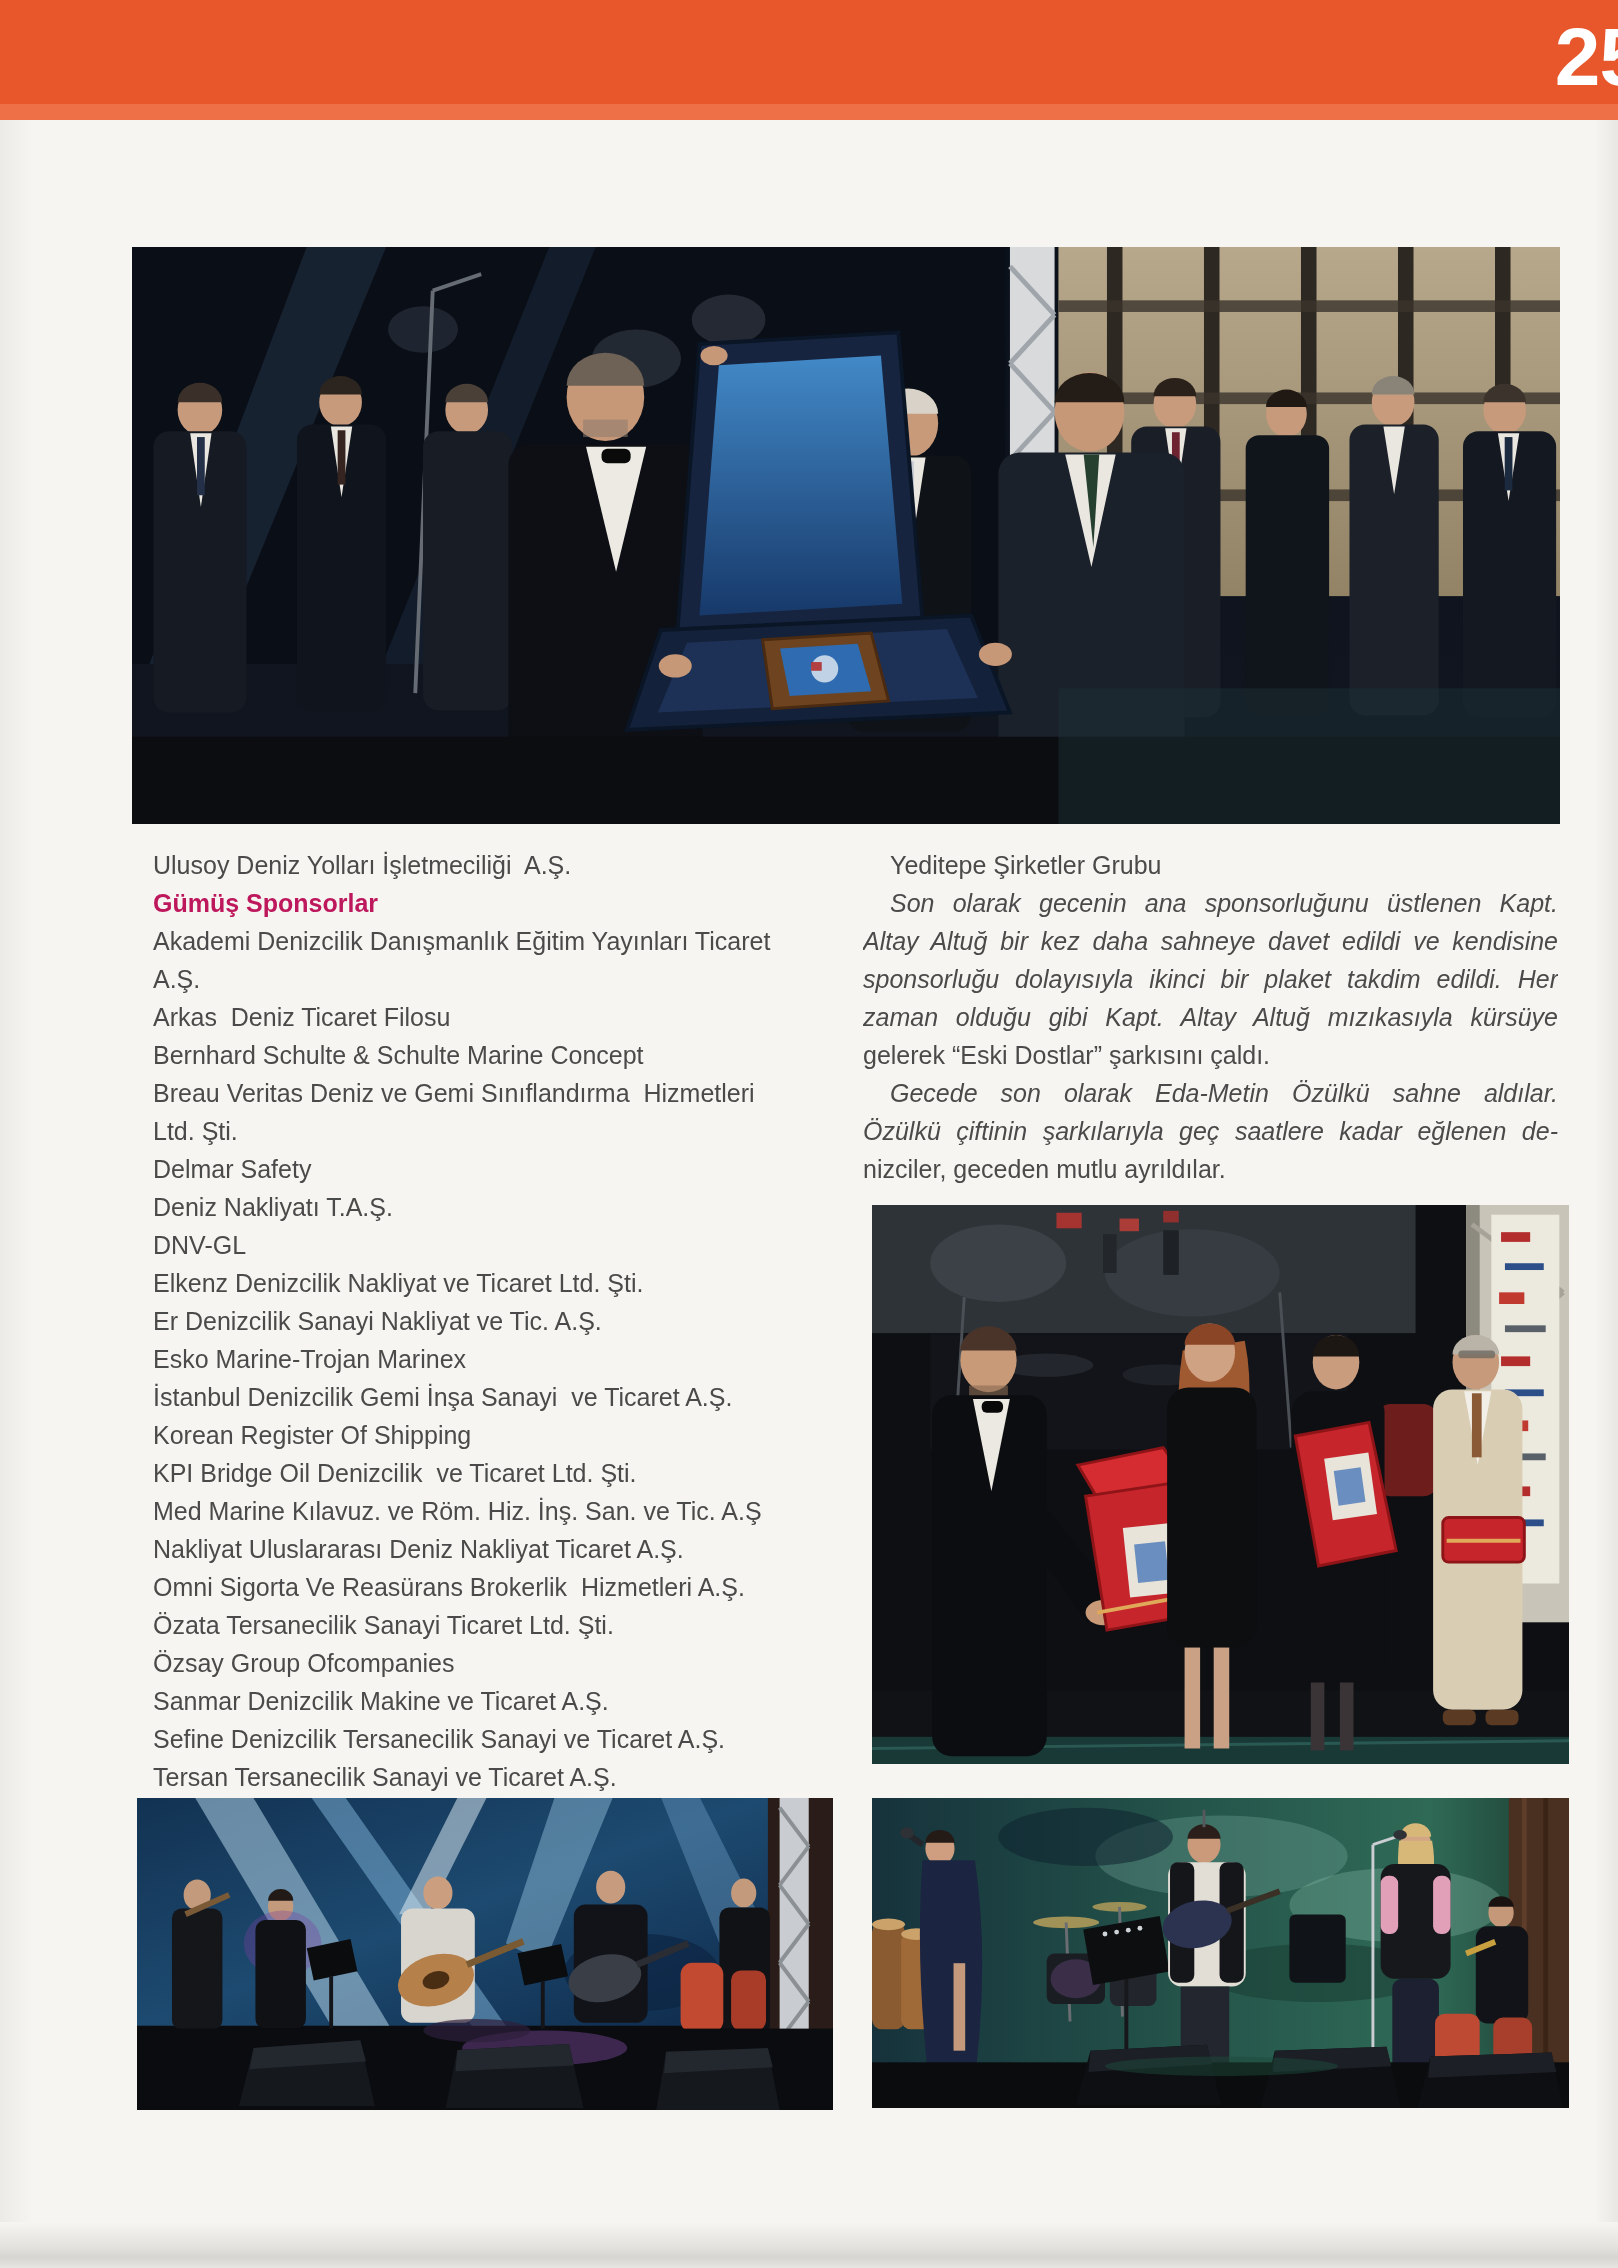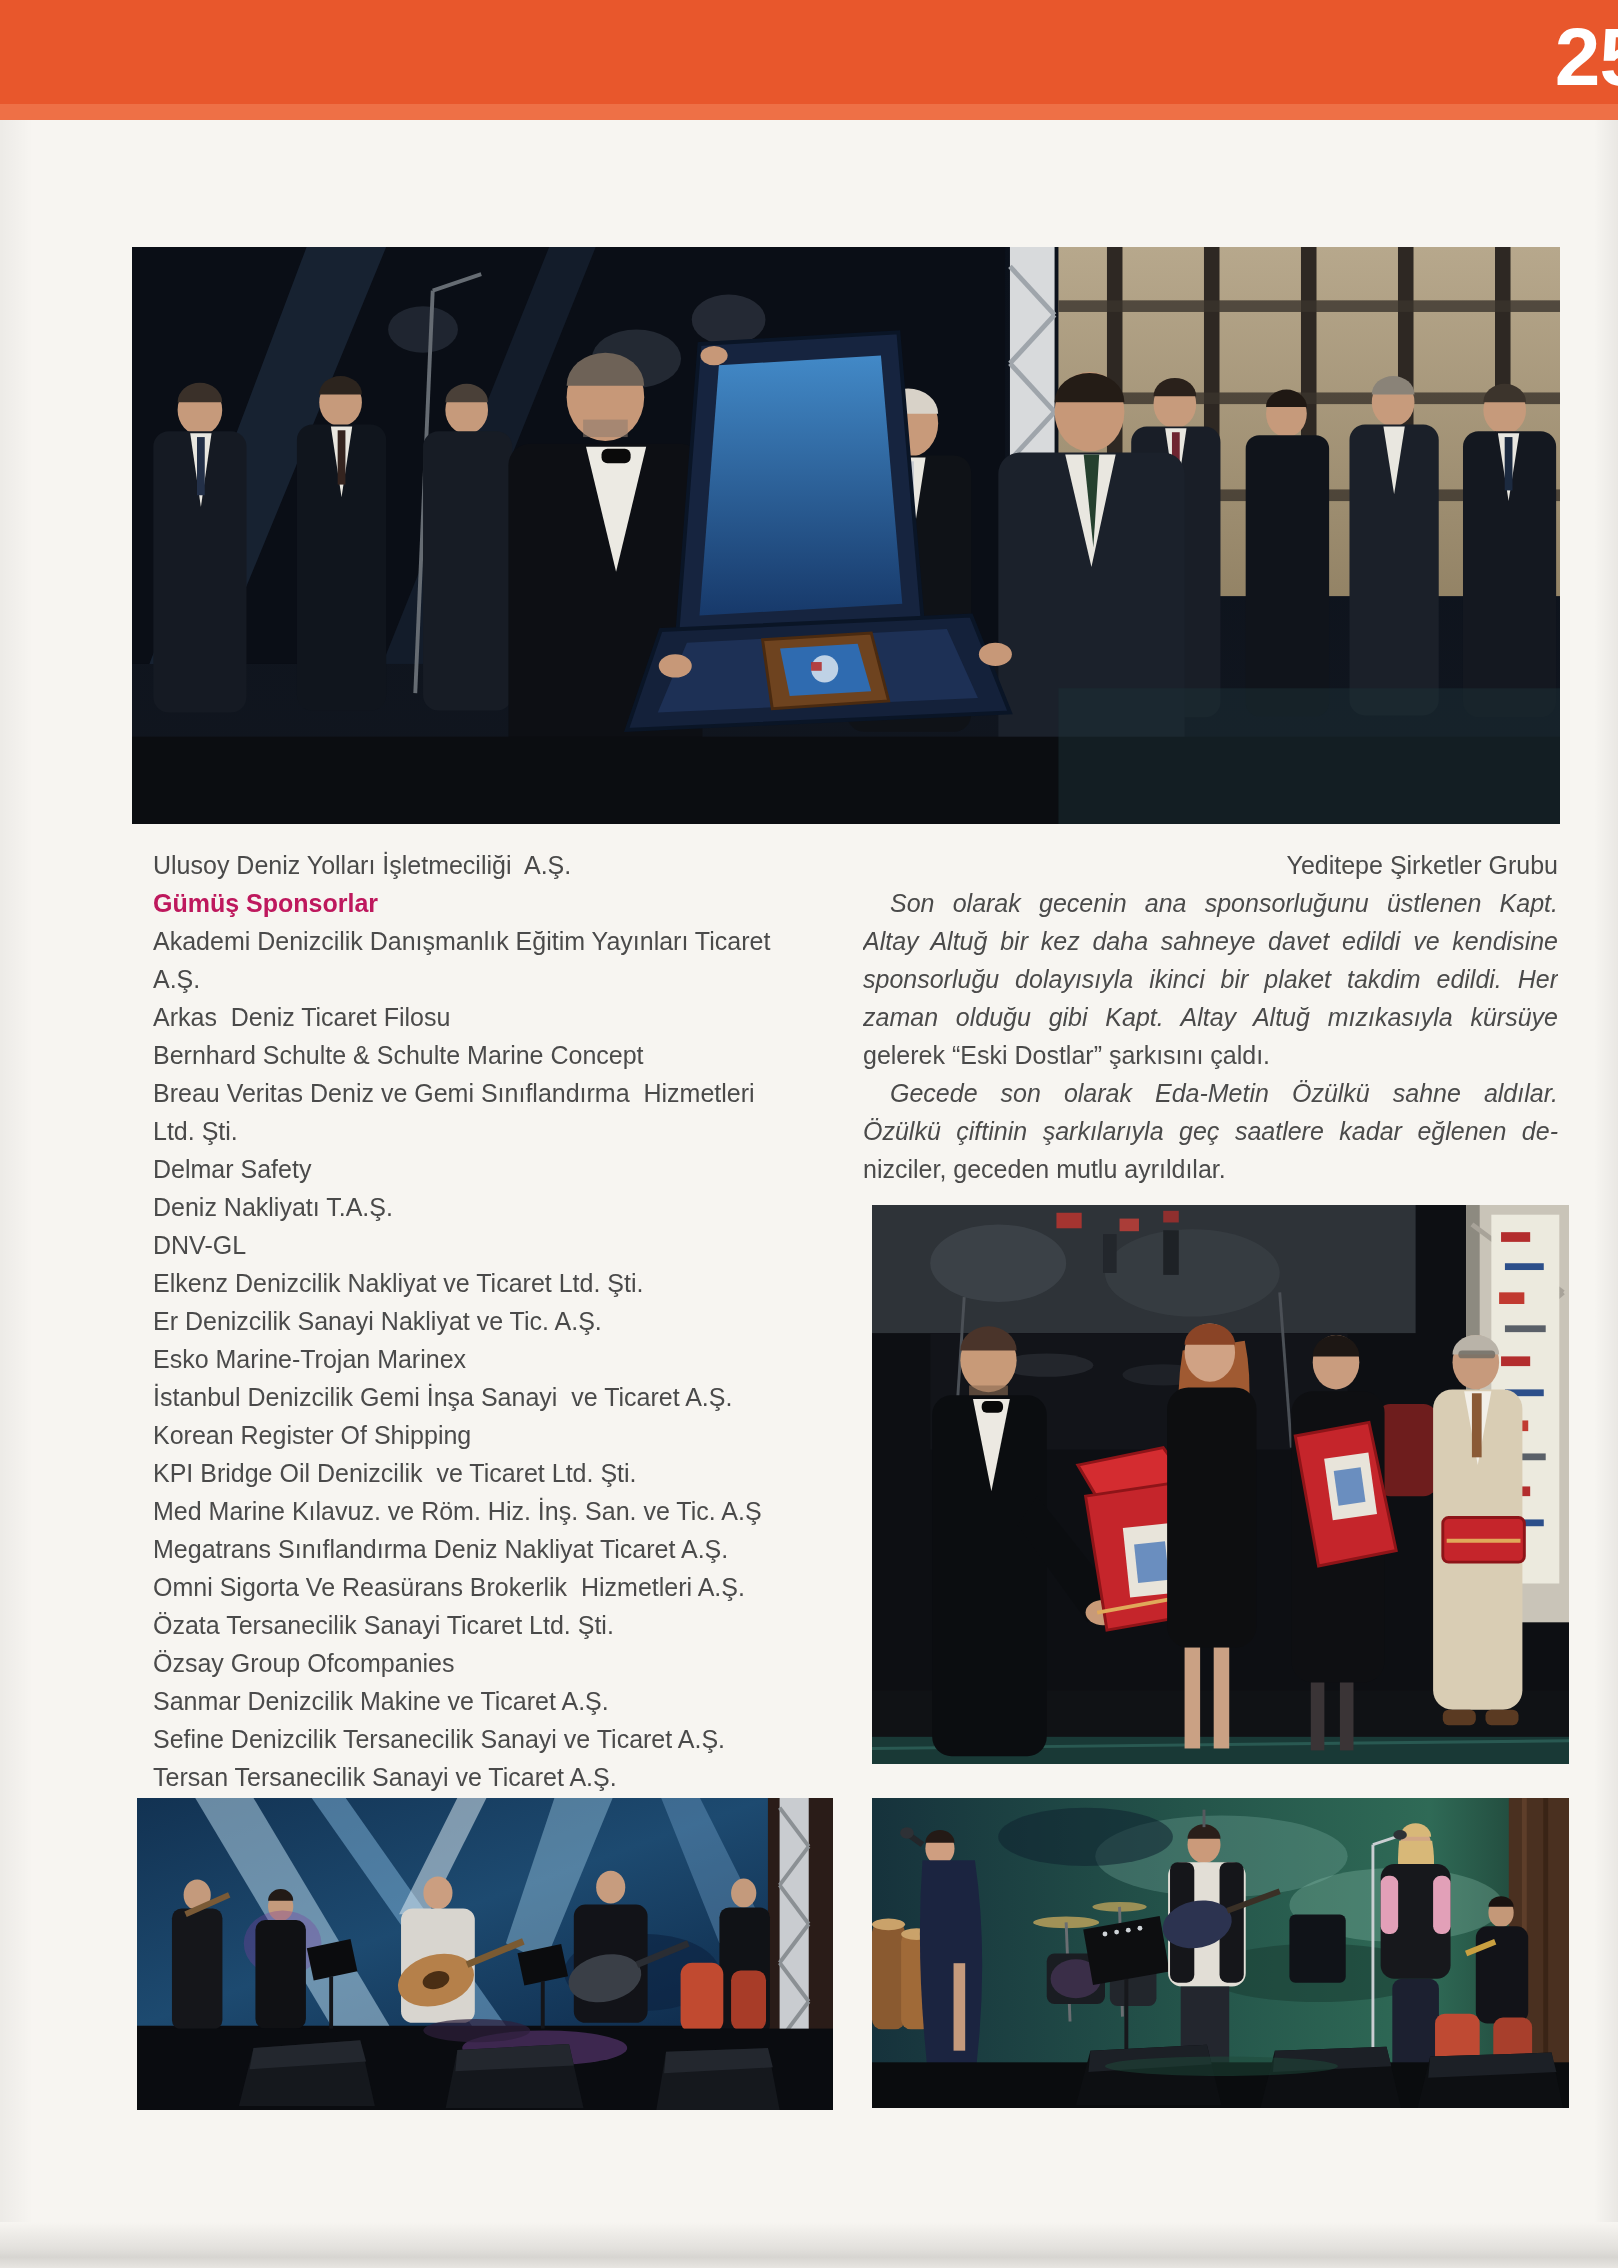--- a/index.html
+++ b/index.html
@@ -22,21 +22,21 @@
   .photo-mid{left:872px;top:1205px;width:697px;height:559px;}
   .photo-bl{left:137px;top:1798px;width:696px;height:312px;}
   .photo-br{left:872px;top:1798px;width:697px;height:310px;}
   
   .col-left{position:absolute;left:153px;top:846px;width:645px;color:#4a4a4a;font-size:25px;}
   .col-left .sline{height:38px;line-height:38px;white-space:pre;overflow:hidden;}
   .col-left .bold{font-weight:700;color:#be185d;}
   .col-right{position:absolute;left:863px;top:846px;width:695px;color:#4a4a4a;font-size:25px;}
   .col-right .aline{height:38px;line-height:38px;overflow:hidden;}
   .jline{text-align:justify;text-align-last:justify;font-style:italic;}
-  .ind{padding-left:27px;text-align:right;}
+  .ind{padding-left:27px;}
   
   .scan-bottom{position:absolute;left:0;top:2222px;width:1619px;height:47px;
     background:linear-gradient(#f7f5f1 0%, #e3e1dd 55%, #d7d5d1 75%, #e9e7e3 100%);}
   .scan-right{position:absolute;right:0;top:120px;width:25px;height:2148px;
     background:linear-gradient(to right, rgba(0,0,0,0) 0%, rgba(0,0,0,0.06) 100%);}
   .scan-left{position:absolute;left:0;top:120px;width:33px;height:2148px;
     background:linear-gradient(to right, rgba(0,0,0,0.045) 0%, rgba(0,0,0,0) 100%);}
 </style>
 </head>
 <body>
@@ -189,21 +189,21 @@
     <div class="sline">Delmar Safety</div>
     <div class="sline">Deniz Nakliyatı T.A.Ş.</div>
     <div class="sline">DNV-GL</div>
     <div class="sline">Elkenz Denizcilik Nakliyat ve Ticaret Ltd. Şti.</div>
     <div class="sline">Er Denizcilik Sanayi Nakliyat ve Tic. A.Ş.</div>
     <div class="sline">Esko Marine-Trojan Marinex</div>
     <div class="sline">İstanbul Denizcilik Gemi İnşa Sanayi  ve Ticaret A.Ş.</div>
     <div class="sline">Korean Register Of Shipping</div>
     <div class="sline">KPI Bridge Oil Denizcilik  ve Ticaret Ltd. Şti.</div>
     <div class="sline">Med Marine Kılavuz. ve Röm. Hiz. İnş. San. ve Tic. A.Ş</div>
-    <div class="sline">Megatrans Sınıflandırma Deniz Nakliyat Ticaret A.Ş.</div>
+    <div class="sline">Nakliyat Uluslararası Deniz Nakliyat Ticaret A.Ş.</div>
     <div class="sline">Omni Sigorta Ve Reasürans Brokerlik  Hizmetleri A.Ş.</div>
     <div class="sline">Özata Tersanecilik Sanayi Ticaret Ltd. Şti.</div>
     <div class="sline">Özsay Group Ofcompanies</div>
     <div class="sline">Sanmar Denizcilik Makine ve Ticaret A.Ş.</div>
     <div class="sline">Sefine Denizcilik Tersanecilik Sanayi ve Ticaret A.Ş.</div>
     <div class="sline">Tersan Tersanecilik Sanayi ve Ticaret A.Ş.</div>
   </div>
 
   <div class="col-right">
     <div class="aline ind">Yeditepe Şirketler Grubu</div>

